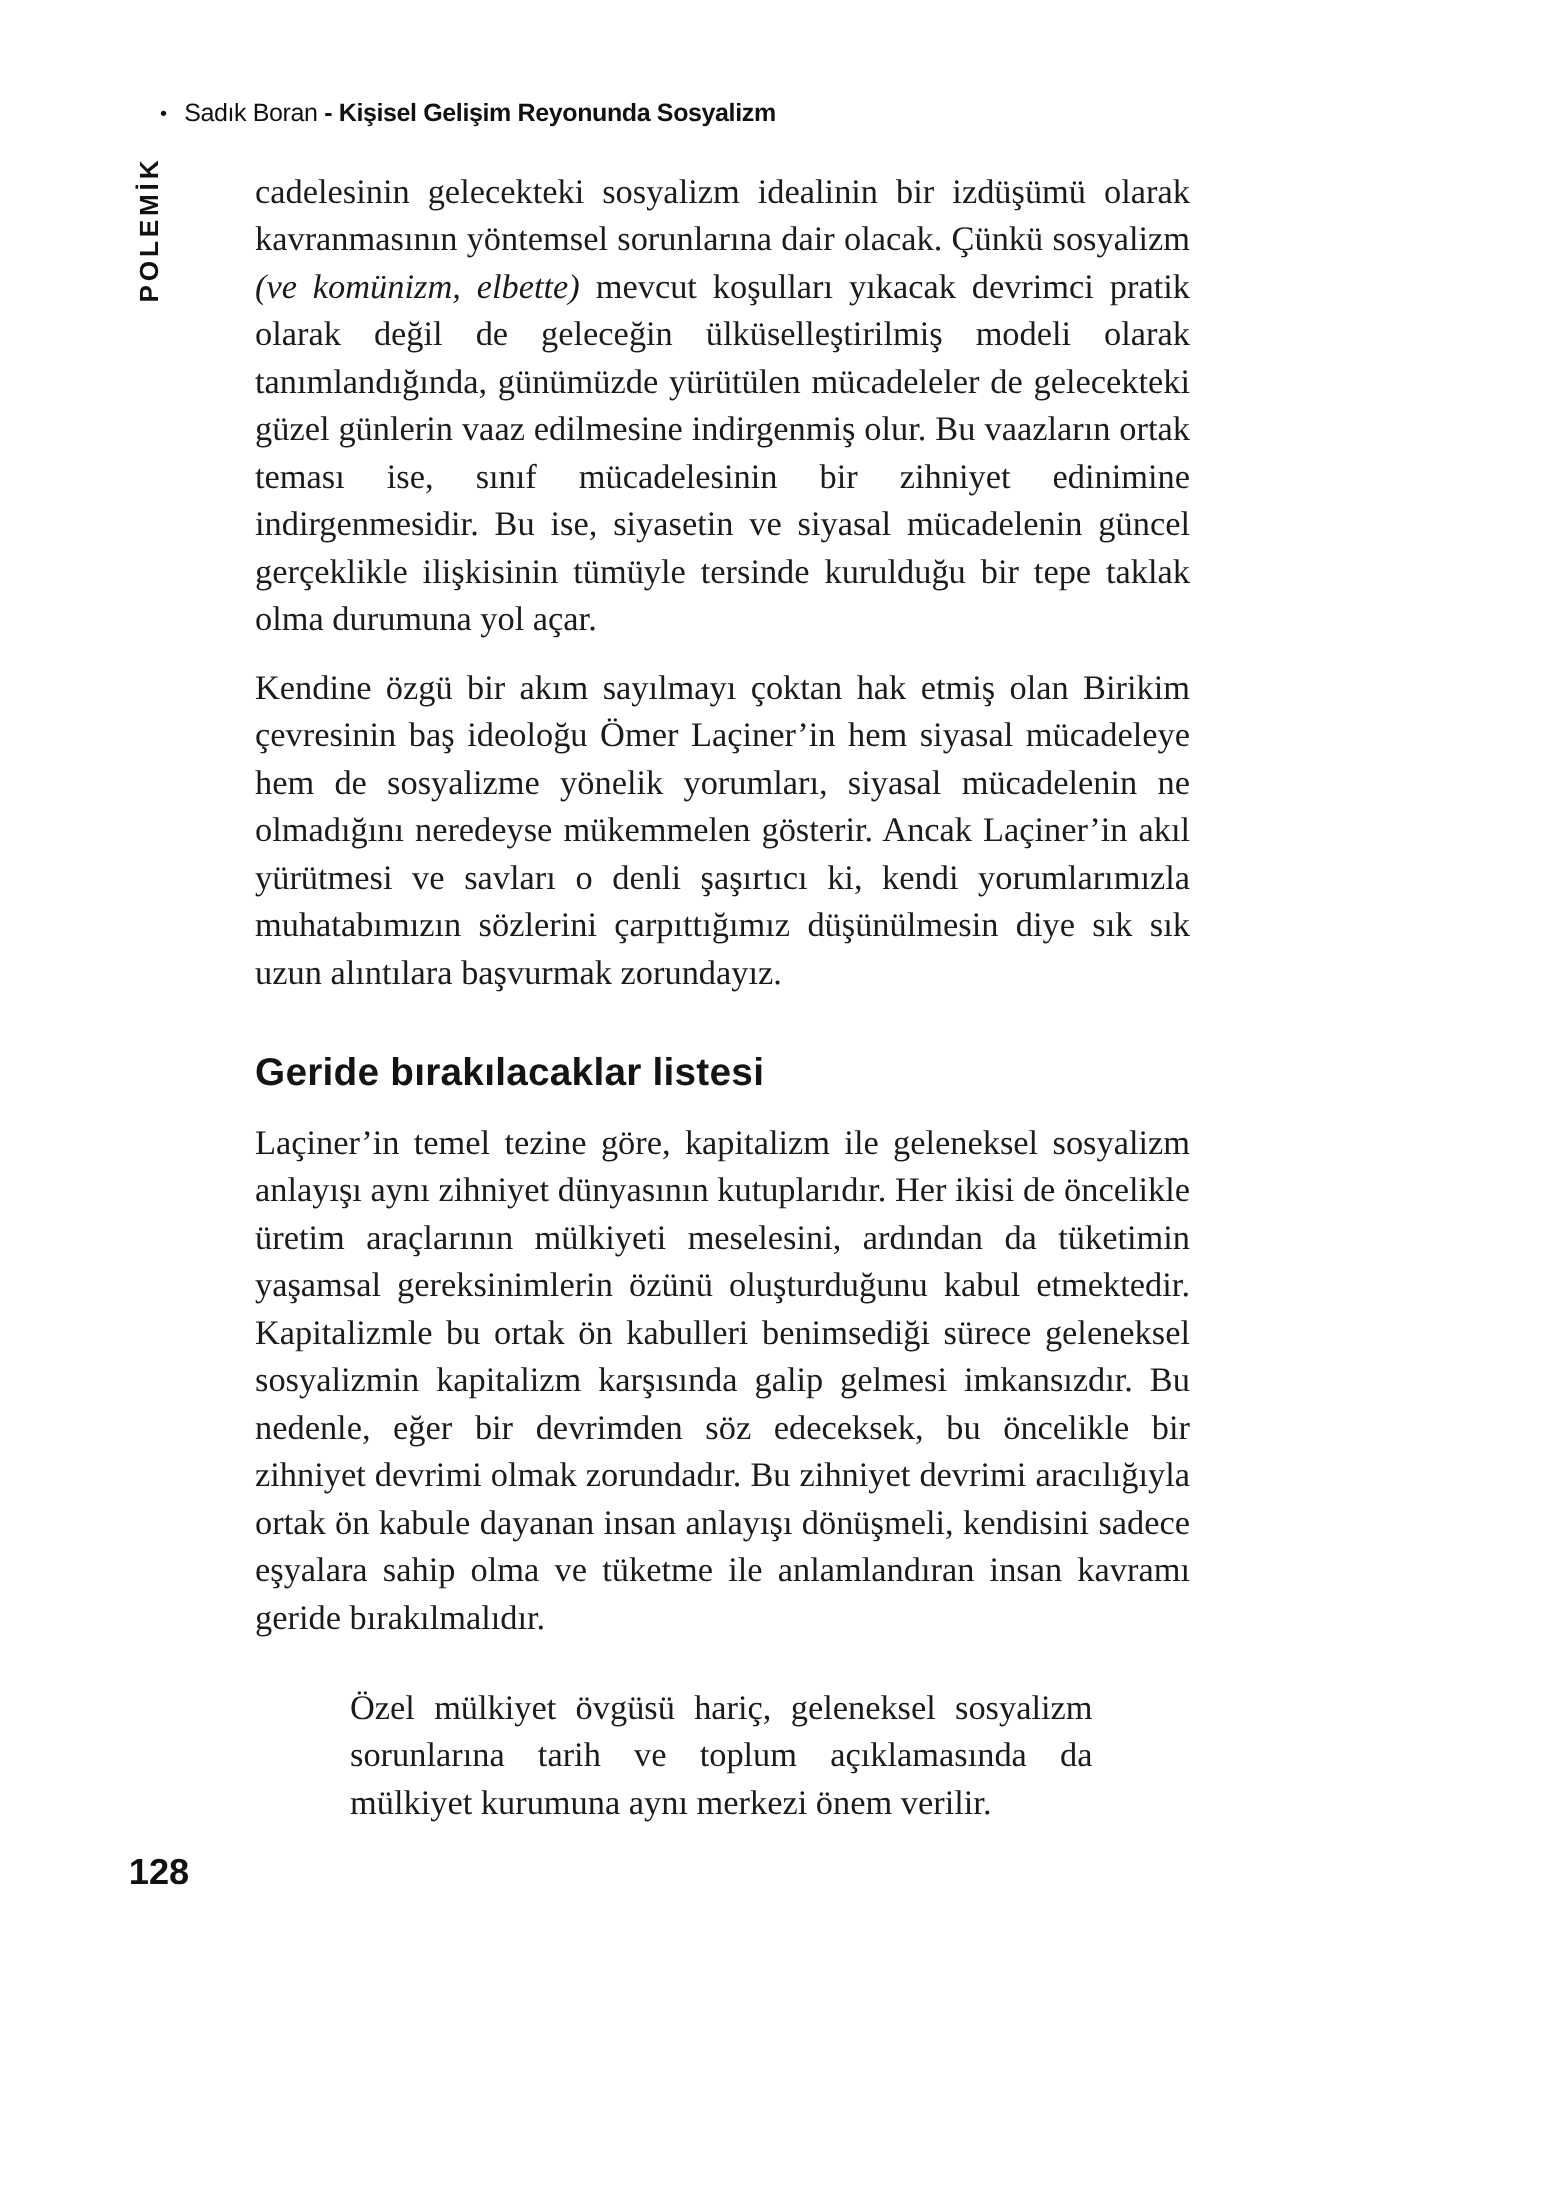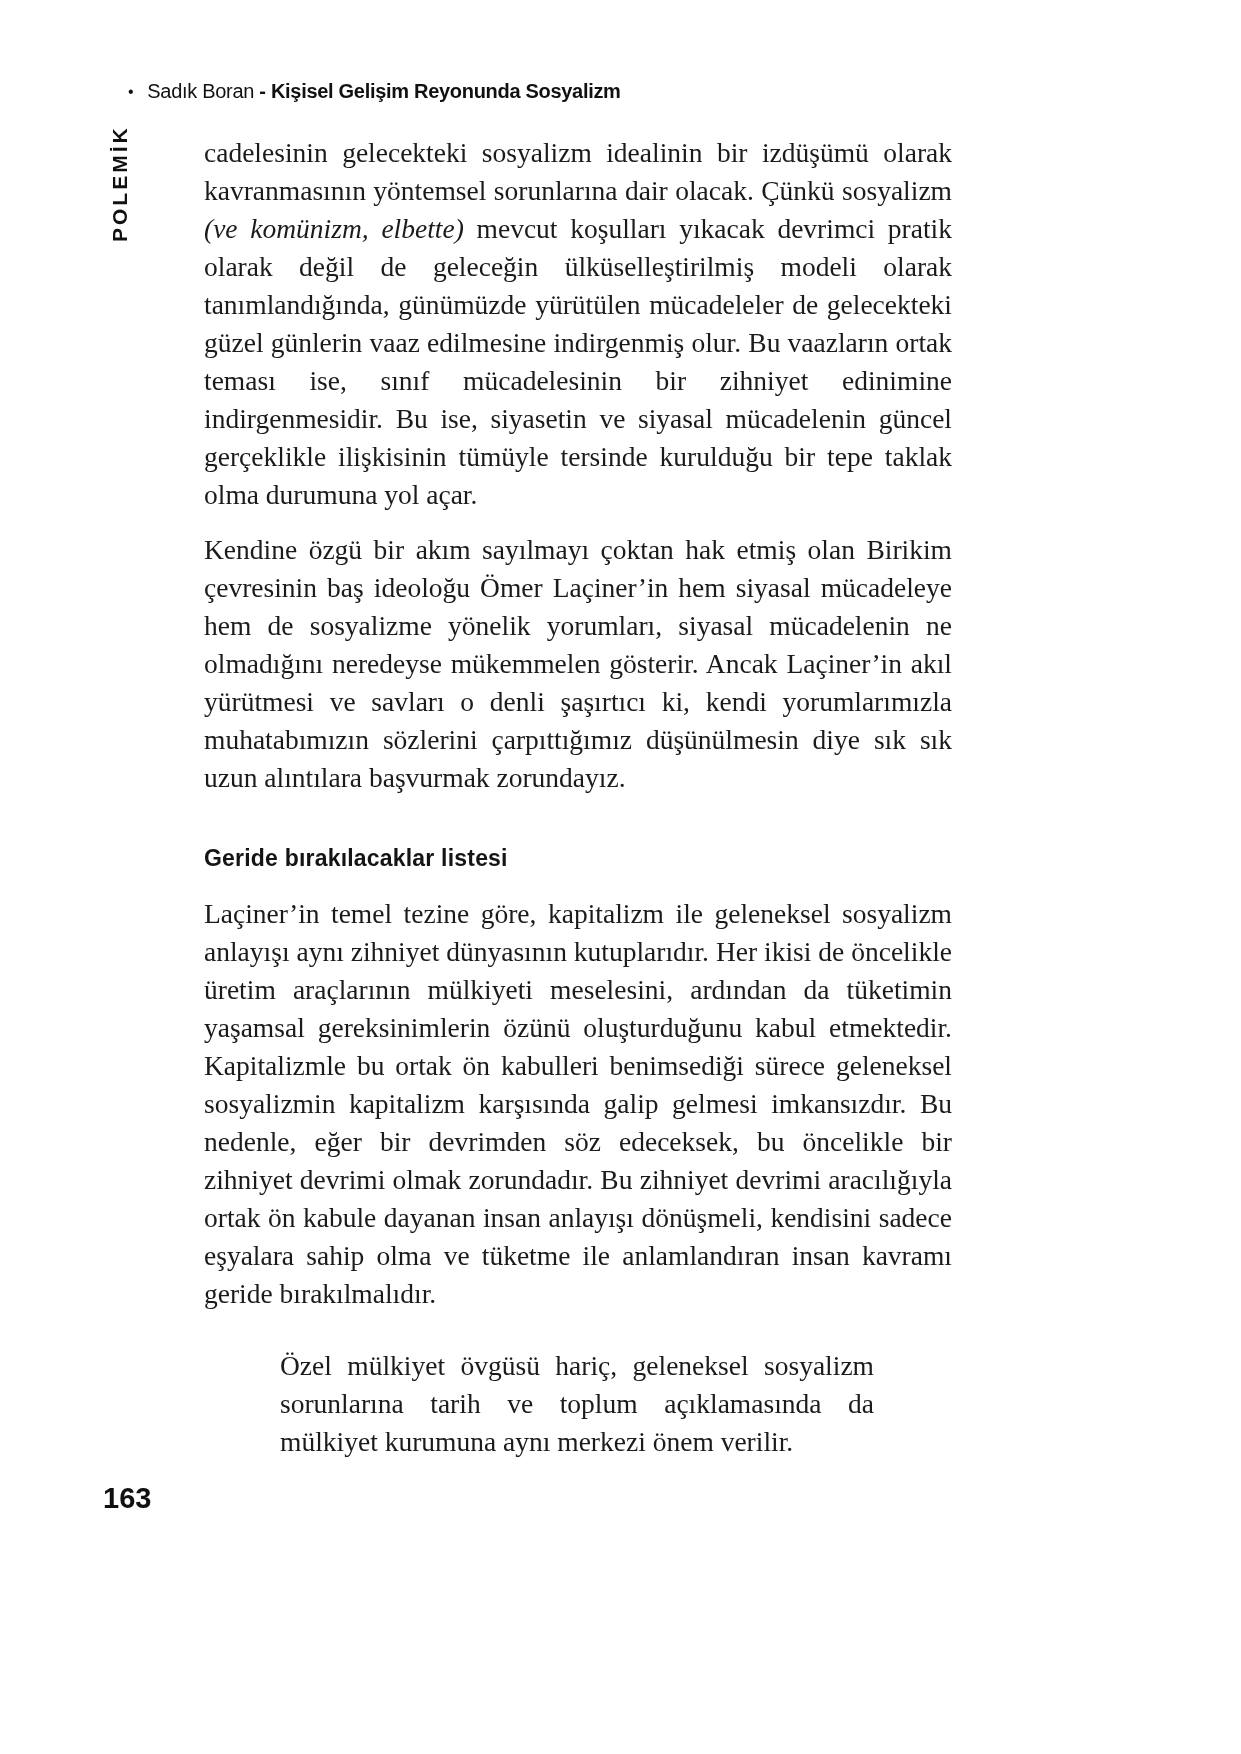--- a/index.html
+++ b/index.html
@@ -73,21 +73,21 @@
   }
   .text-column p {
     margin: 0 0 17px 0;
   }
   .text-column p em {
     font-style: italic;
   }
 
   .section-heading {
     font-family: "Liberation Sans", sans-serif;
-    font-size: 23px;
+    font-size: 31px;
     font-weight: 600;
     letter-spacing: 0.2px;
     text-align: left;
     margin: 42px 0 18px 0;
     color: #141414;
   }
 
   .quote {
     margin: 34px 78px 0 76px;
     text-align: justify;
@@ -122,15 +122,15 @@
     <p>Kendine özgü bir akım sayılmayı çoktan hak etmiş olan Birikim çevresinin baş ideoloğu Ömer Laçiner’in hem siyasal mücadeleye hem de sosyalizme yönelik yorumları, siyasal mücadelenin ne olmadığını neredeyse mükemmelen gösterir. Ancak Laçiner’in akıl yürütmesi ve savları o denli şaşırtıcı ki, kendi yorumlarımızla muhatabımızın sözlerini çarpıttığımız düşünülmesin diye sık sık uzun alıntılara başvurmak zorundayız.</p>
 
     <h2 class="section-heading">Geride bırakılacaklar listesi</h2>
 
     <p>Laçiner’in temel tezine göre, kapitalizm ile geleneksel sosyalizm anlayışı aynı zihniyet dünyasının kutuplarıdır. Her ikisi de öncelikle üretim araçlarının mülkiyeti meselesini, ardından da tüketimin yaşamsal gereksinimlerin özünü oluşturduğunu kabul etmektedir. Kapitalizmle bu ortak ön kabulleri benimsediği sürece geleneksel sosyalizmin kapitalizm karşısında galip gelmesi imkansızdır. Bu nedenle, eğer bir devrimden söz edeceksek, bu öncelikle bir zihniyet devrimi olmak zorundadır. Bu zihniyet devrimi aracılığıyla ortak ön kabule dayanan insan anlayışı dönüşmeli, kendisini sadece eşyalara sahip olma ve tüketme ile anlamlandıran insan kavramı geride bırakılmalıdır.</p>
 
     <blockquote class="quote">Özel mülkiyet övgüsü hariç, geleneksel sosyalizm sorunlarına tarih ve toplum açıklamasında da mülkiyet kurumuna aynı merkezi önem verilir.</blockquote>
 
   </main>
 
-  <div class="page-number">163</div>
+  <div class="page-number">128</div>
 
 </div>
 
 </body></html>

